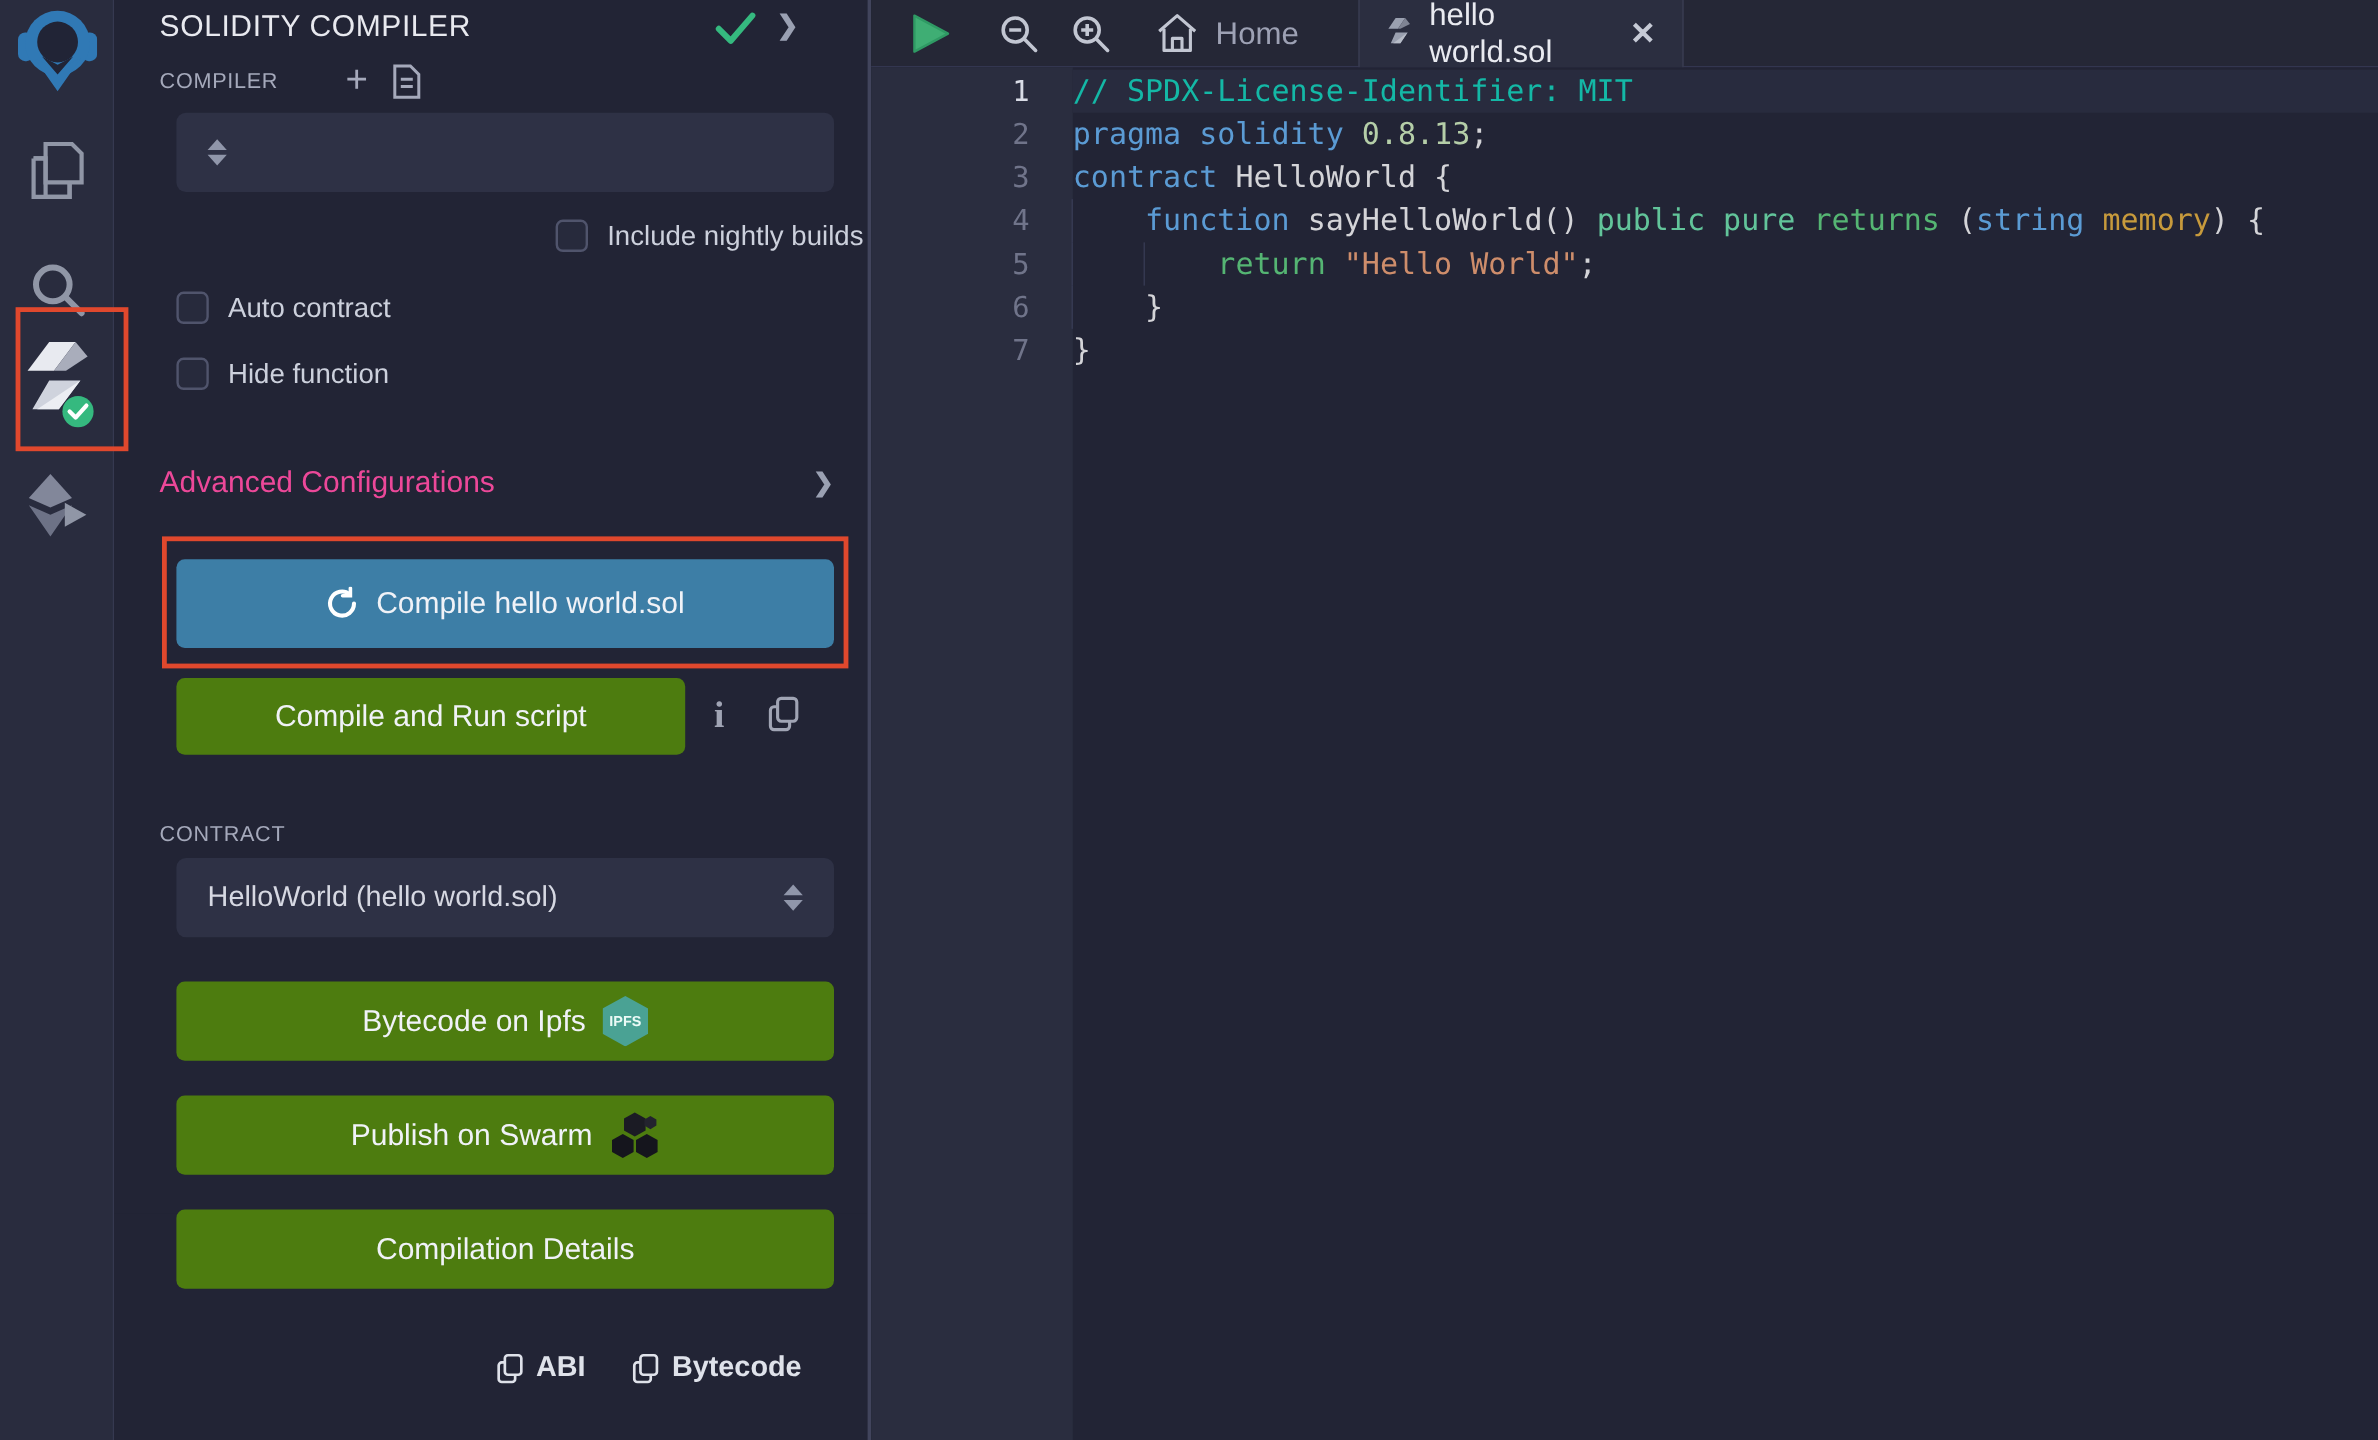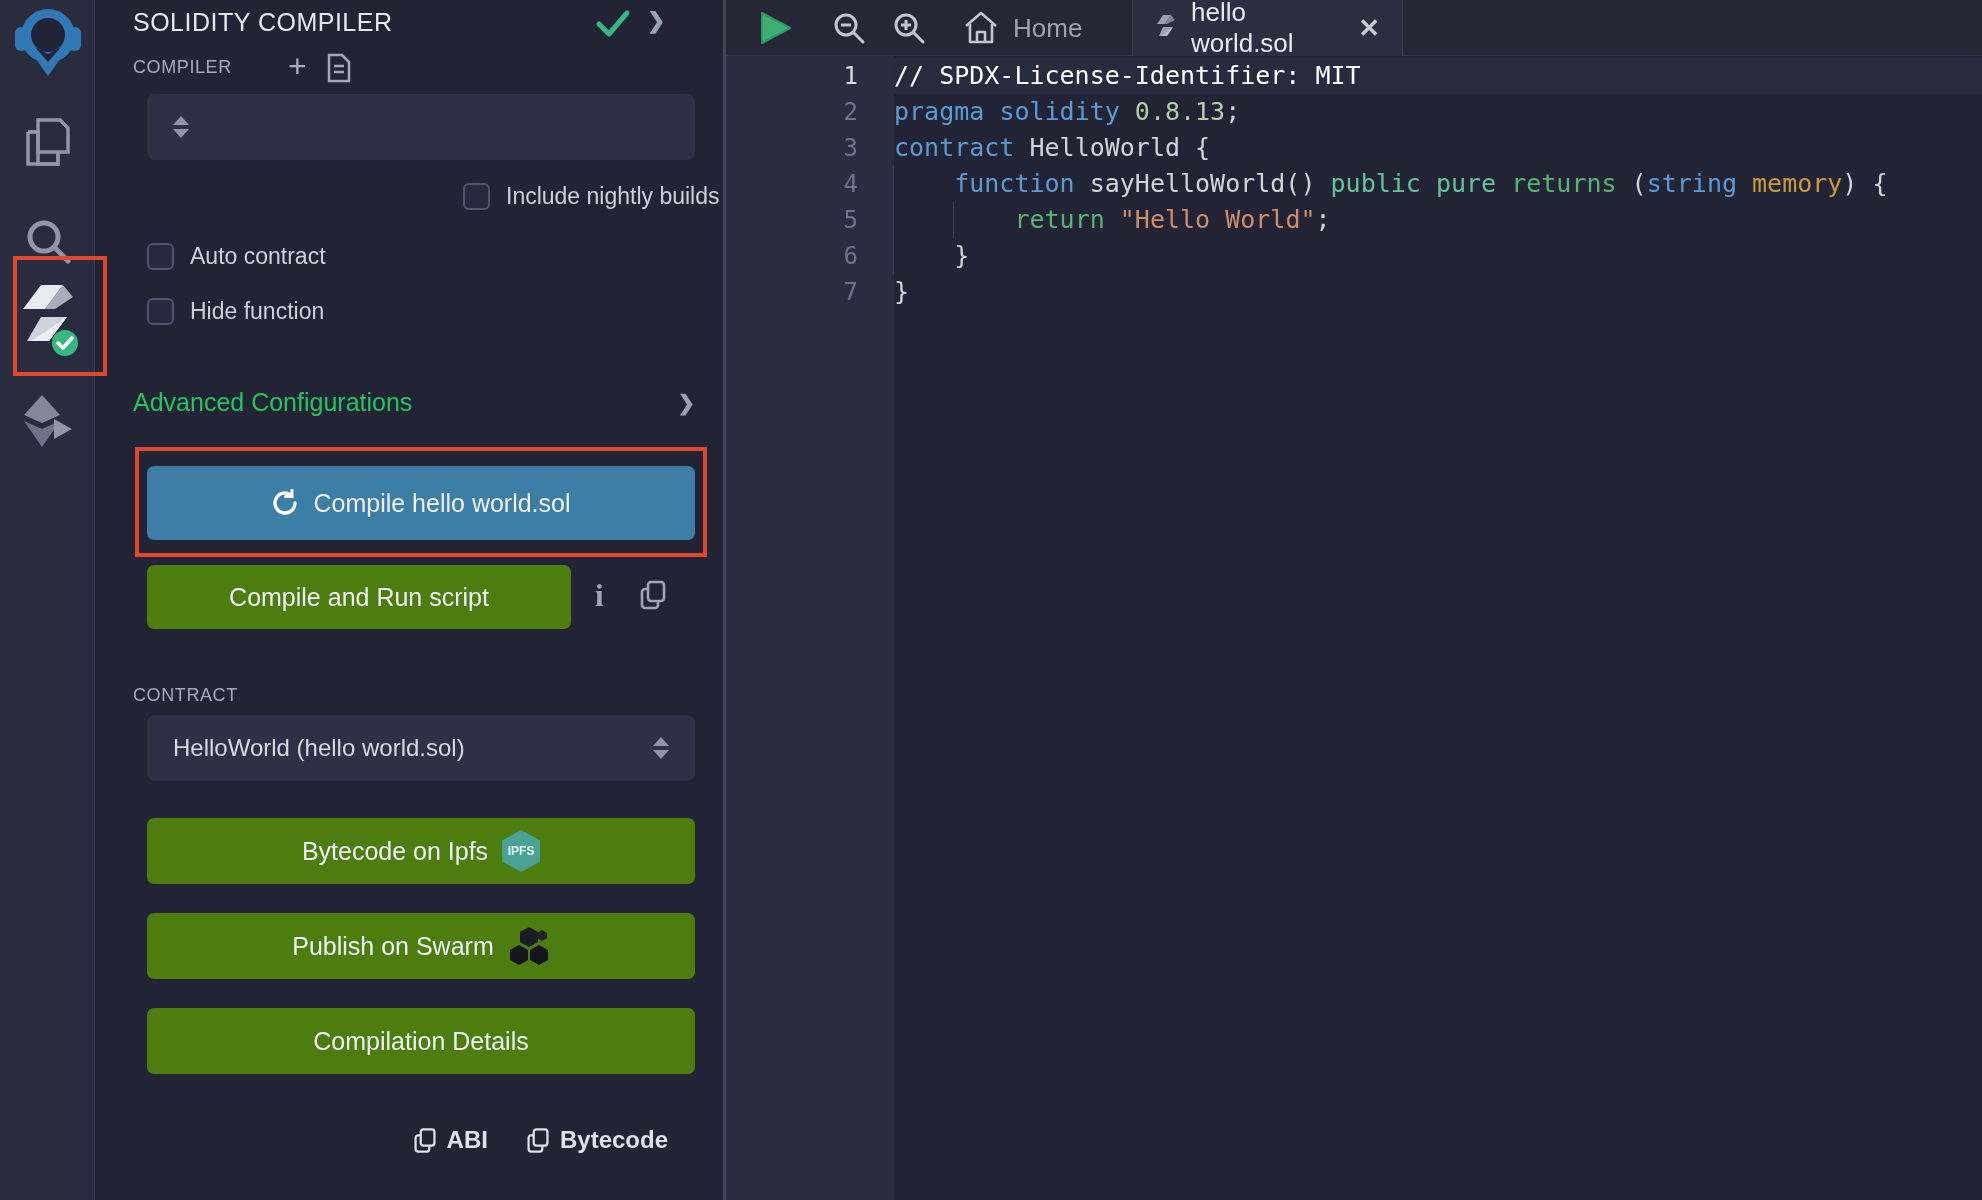--- a/index.html
+++ b/index.html
@@ -29,21 +29,21 @@
   .updown { display:flex; flex-direction:column; gap:4px; align-items:center; }
   .updown i { width:0; height:0; border-left:8px solid transparent; border-right:8px solid transparent; }
   .updown .up { border-bottom:9px solid #9096aa; }
   .updown .dn { border-top:9px solid #9096aa; }
 
   .chk-row { position:absolute; display:flex; align-items:center; gap:16px; cursor:pointer; }
   .checkbox { width:27px; height:27px; border:2px solid #50546c; border-radius:6px; background:#272a3c; }
   .chk-label { font-size:23px; color:#ccd0dc; }
 
   .advanced-row { position:absolute; left:38px; top:388px; width:562px; display:flex; align-items:center; cursor:pointer; }
-  .advanced-row .lbl { font-size:25px; color:#22c55e; flex:1; }
+  .advanced-row .lbl { font-size:25px; color:#ec4899; flex:1; }
   .advanced-row .chev { color:#9aa0b2; font-size:21px; font-weight:700; }
 
   .btn { position:absolute; border-radius:7px; display:flex; align-items:center; justify-content:center;
          gap:14px; color:#f0f2f7; font-size:25px; cursor:pointer; border:none; }
   .btn-primary { background:#3d7ea6; }
   .btn-secondary { background:#4d7c0f; }
 
   .icon-btn { position:absolute; cursor:pointer; background:none; border:none; }
   .info-i { font-family:"Liberation Serif", serif; font-weight:700; font-size:31px; color:#a0a4b4; }
 
@@ -303,21 +303,21 @@
   <div class="gutter">
       <div class="ln active">1</div>
       <div class="ln">2</div>
       <div class="ln">3</div>
       <div class="ln">4</div>
       <div class="ln">5</div>
       <div class="ln">6</div>
       <div class="ln">7</div>
     </div>
   <div class="code-pane">
-      <div class="code-line active"><span style="color: #ffffff;">// SPDX-License-Identifier: MIT</span></div>
+      <div class="code-line active"><span style="color: #14b8a6;">// SPDX-License-Identifier: MIT</span></div>
       <div class="code-line"><span style="color: rgb(91, 155, 212);">pragma</span><span> </span><span style="color: rgb(91, 155, 212);">solidity</span><span> </span><span style="color: rgb(181, 206, 168);">0.8.13</span><span style="color: rgb(212, 212, 216);">;</span></div>
       <div class="code-line"><span style="color: rgb(91, 155, 212);">contract</span><span> </span><span style="color: rgb(212, 212, 216);">HelloWorld {</span></div>
       <div class="code-line"><span class="guide">    </span><span style="color: rgb(91, 155, 212);">function</span><span> </span><span style="color: rgb(212, 212, 216);">sayHelloWorld()</span><span> </span><span style="color: rgb(98, 196, 154);">public</span><span> </span><span style="color: rgb(98, 196, 154);">pure</span><span> </span><span style="color: rgb(85, 181, 115);">returns</span><span style="color: rgb(212, 212, 216);"> (</span><span style="color: rgb(91, 155, 212);">string</span><span> </span><span style="color: rgb(199, 154, 60);">memory</span><span style="color: rgb(212, 212, 216);">) {</span></div>
       <div class="code-line"><span class="guide">    </span><span class="guide">    </span><span style="color: rgb(85, 181, 115);">return</span><span> </span><span style="color: rgb(206, 141, 107);">"Hello World"</span><span style="color: rgb(212, 212, 216);">;</span></div>
       <div class="code-line"><span class="guide">    </span><span style="color: rgb(212, 212, 216);">}</span></div>
       <div class="code-line"><span style="color: rgb(212, 212, 216);">}</span></div>
     </div>
 </div>
 
 <div class="hl-box" style="left:13px; top:256px; width:94px; height:120px"></div>

